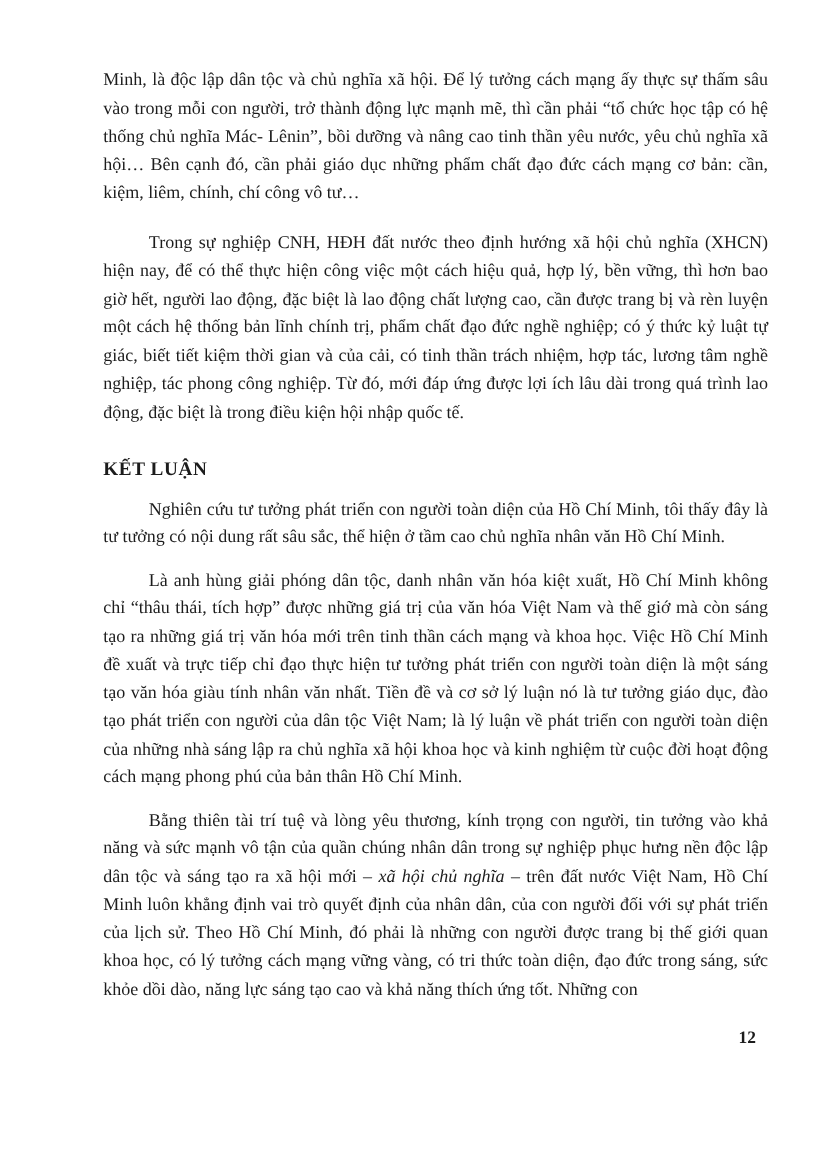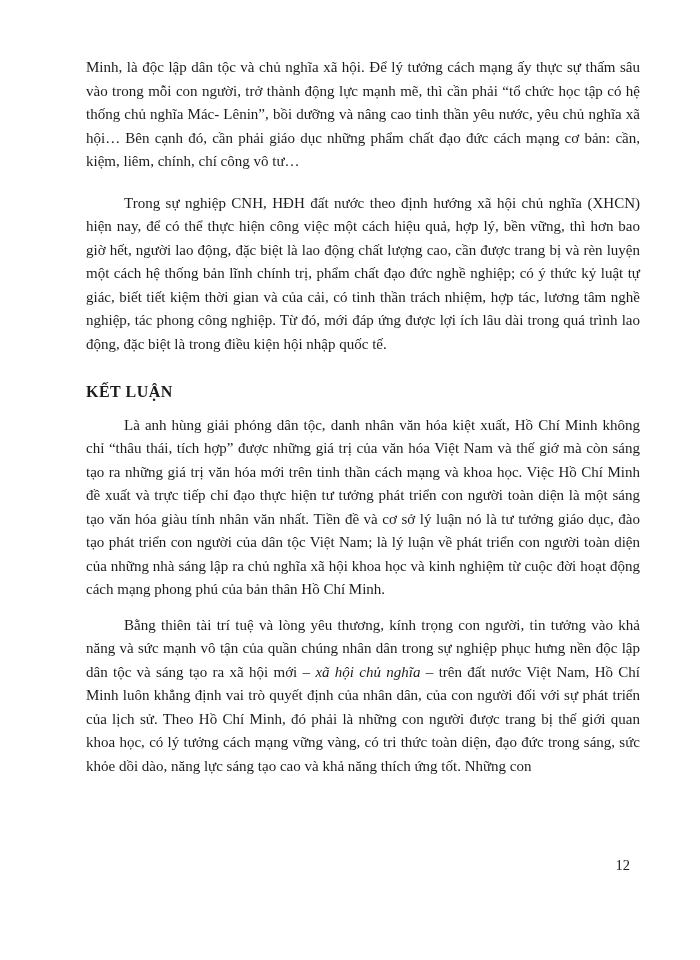--- a/index.html
+++ b/index.html
@@ -45,27 +45,29 @@
   .italic {
     font-style: italic;
     font-family: Liberation Serif, serif;
   }
   .page-number {
     position: absolute;
     top: 855px;
     right: 70px;
     font-size: 14.5px;
     line-height: 20px;
+    font-weight: bold;
   }
 </style>
 </head>
 <body>
 
 <div class="page">
   <div class="content">
       <p class="doc-paragraph continued"><span>Minh, là độc lập dân tộc và chủ nghĩa xã hội. Để lý tưởng cách mạng ấy thực sự thấm sâu vào trong mỗi con người, trở thành động lực mạnh mẽ, thì cần phải “tổ chức học tập có hệ thống chủ nghĩa Mác- Lênin”, bồi dưỡng và nâng cao tinh thần yêu nước, yêu chủ nghĩa xã hội… Bên cạnh đó, cần phải giáo dục những phẩm chất đạo đức cách mạng cơ bản: cần, kiệm, liêm, chính, chí công vô tư…</span></p>
       <p class="doc-paragraph indent"><span>Trong sự nghiệp CNH, HĐH đất nước theo định hướng xã hội chủ nghĩa (XHCN) hiện nay, để có thể thực hiện công việc một cách hiệu quả, hợp lý, bền vững, thì hơn bao giờ hết, người lao động, đặc biệt là lao động chất lượng cao, cần được trang bị và rèn luyện một cách hệ thống bản lĩnh chính trị, phẩm chất đạo đức nghề nghiệp; có ý thức kỷ luật tự giác, biết tiết kiệm thời gian và của cải, có tinh thần trách nhiệm, hợp tác, lương tâm nghề nghiệp, tác phong công nghiệp. Từ đó, mới đáp ứng được lợi ích lâu dài trong quá trình lao động, đặc biệt là trong điều kiện hội nhập quốc tế.</span></p>
       <h2 class="doc-heading">KẾT LUẬN</h2>
+      <p class="doc-paragraph indent"><span>Nghiên cứu tư tưởng phát triển con người toàn diện của Hồ Chí Minh,  tôi thấy đây là tư tưởng có nội dung rất sâu sắc, thể hiện ở tầm cao chủ nghĩa nhân văn Hồ Chí Minh.</span></p>
       <p class="doc-paragraph indent"><span>Là anh hùng giải phóng dân tộc, danh nhân văn hóa kiệt xuất, Hồ Chí Minh không chỉ “thâu thái, tích hợp” được những giá trị của văn hóa Việt Nam và thế giớ mà còn sáng tạo ra những giá trị văn hóa mới trên tinh thần cách mạng và khoa học. Việc Hồ Chí Minh đề xuất và trực tiếp chỉ đạo thực hiện tư tưởng phát triển con người toàn diện là một sáng tạo văn hóa giàu tính nhân văn nhất. Tiền đề và cơ sở lý luận nó là tư tưởng giáo dục, đào tạo phát triển con người của dân tộc Việt Nam; là lý luận về phát triển con người toàn diện của những nhà sáng lập ra chủ nghĩa xã hội khoa học và kinh nghiệm từ cuộc đời hoạt động cách mạng phong phú của bản thân Hồ Chí Minh.</span></p>
       <p class="doc-paragraph indent"><span>Bằng thiên tài trí tuệ và lòng yêu thương, kính trọng con người, tin tưởng vào khả năng và sức mạnh vô tận của quần chúng nhân dân trong sự nghiệp phục hưng nền độc lập dân tộc và sáng tạo ra xã hội mới – </span><span class="italic">xã hội chủ nghĩa</span><span> – trên đất nước Việt Nam, Hồ Chí Minh luôn khẳng định vai trò quyết định của nhân dân, của con người đối với sự phát triển của lịch sử. Theo Hồ Chí Minh, đó phải là những con người được trang bị thế giới quan khoa học, có lý tưởng cách mạng vững vàng,  có tri thức toàn diện, đạo đức trong sáng, sức khỏe dồi dào, năng lực sáng tạo cao và khả năng thích ứng tốt. Những con</span></p>
     </div>
   <div class="page-number">12</div>
 </div>
 
 </body></html>

